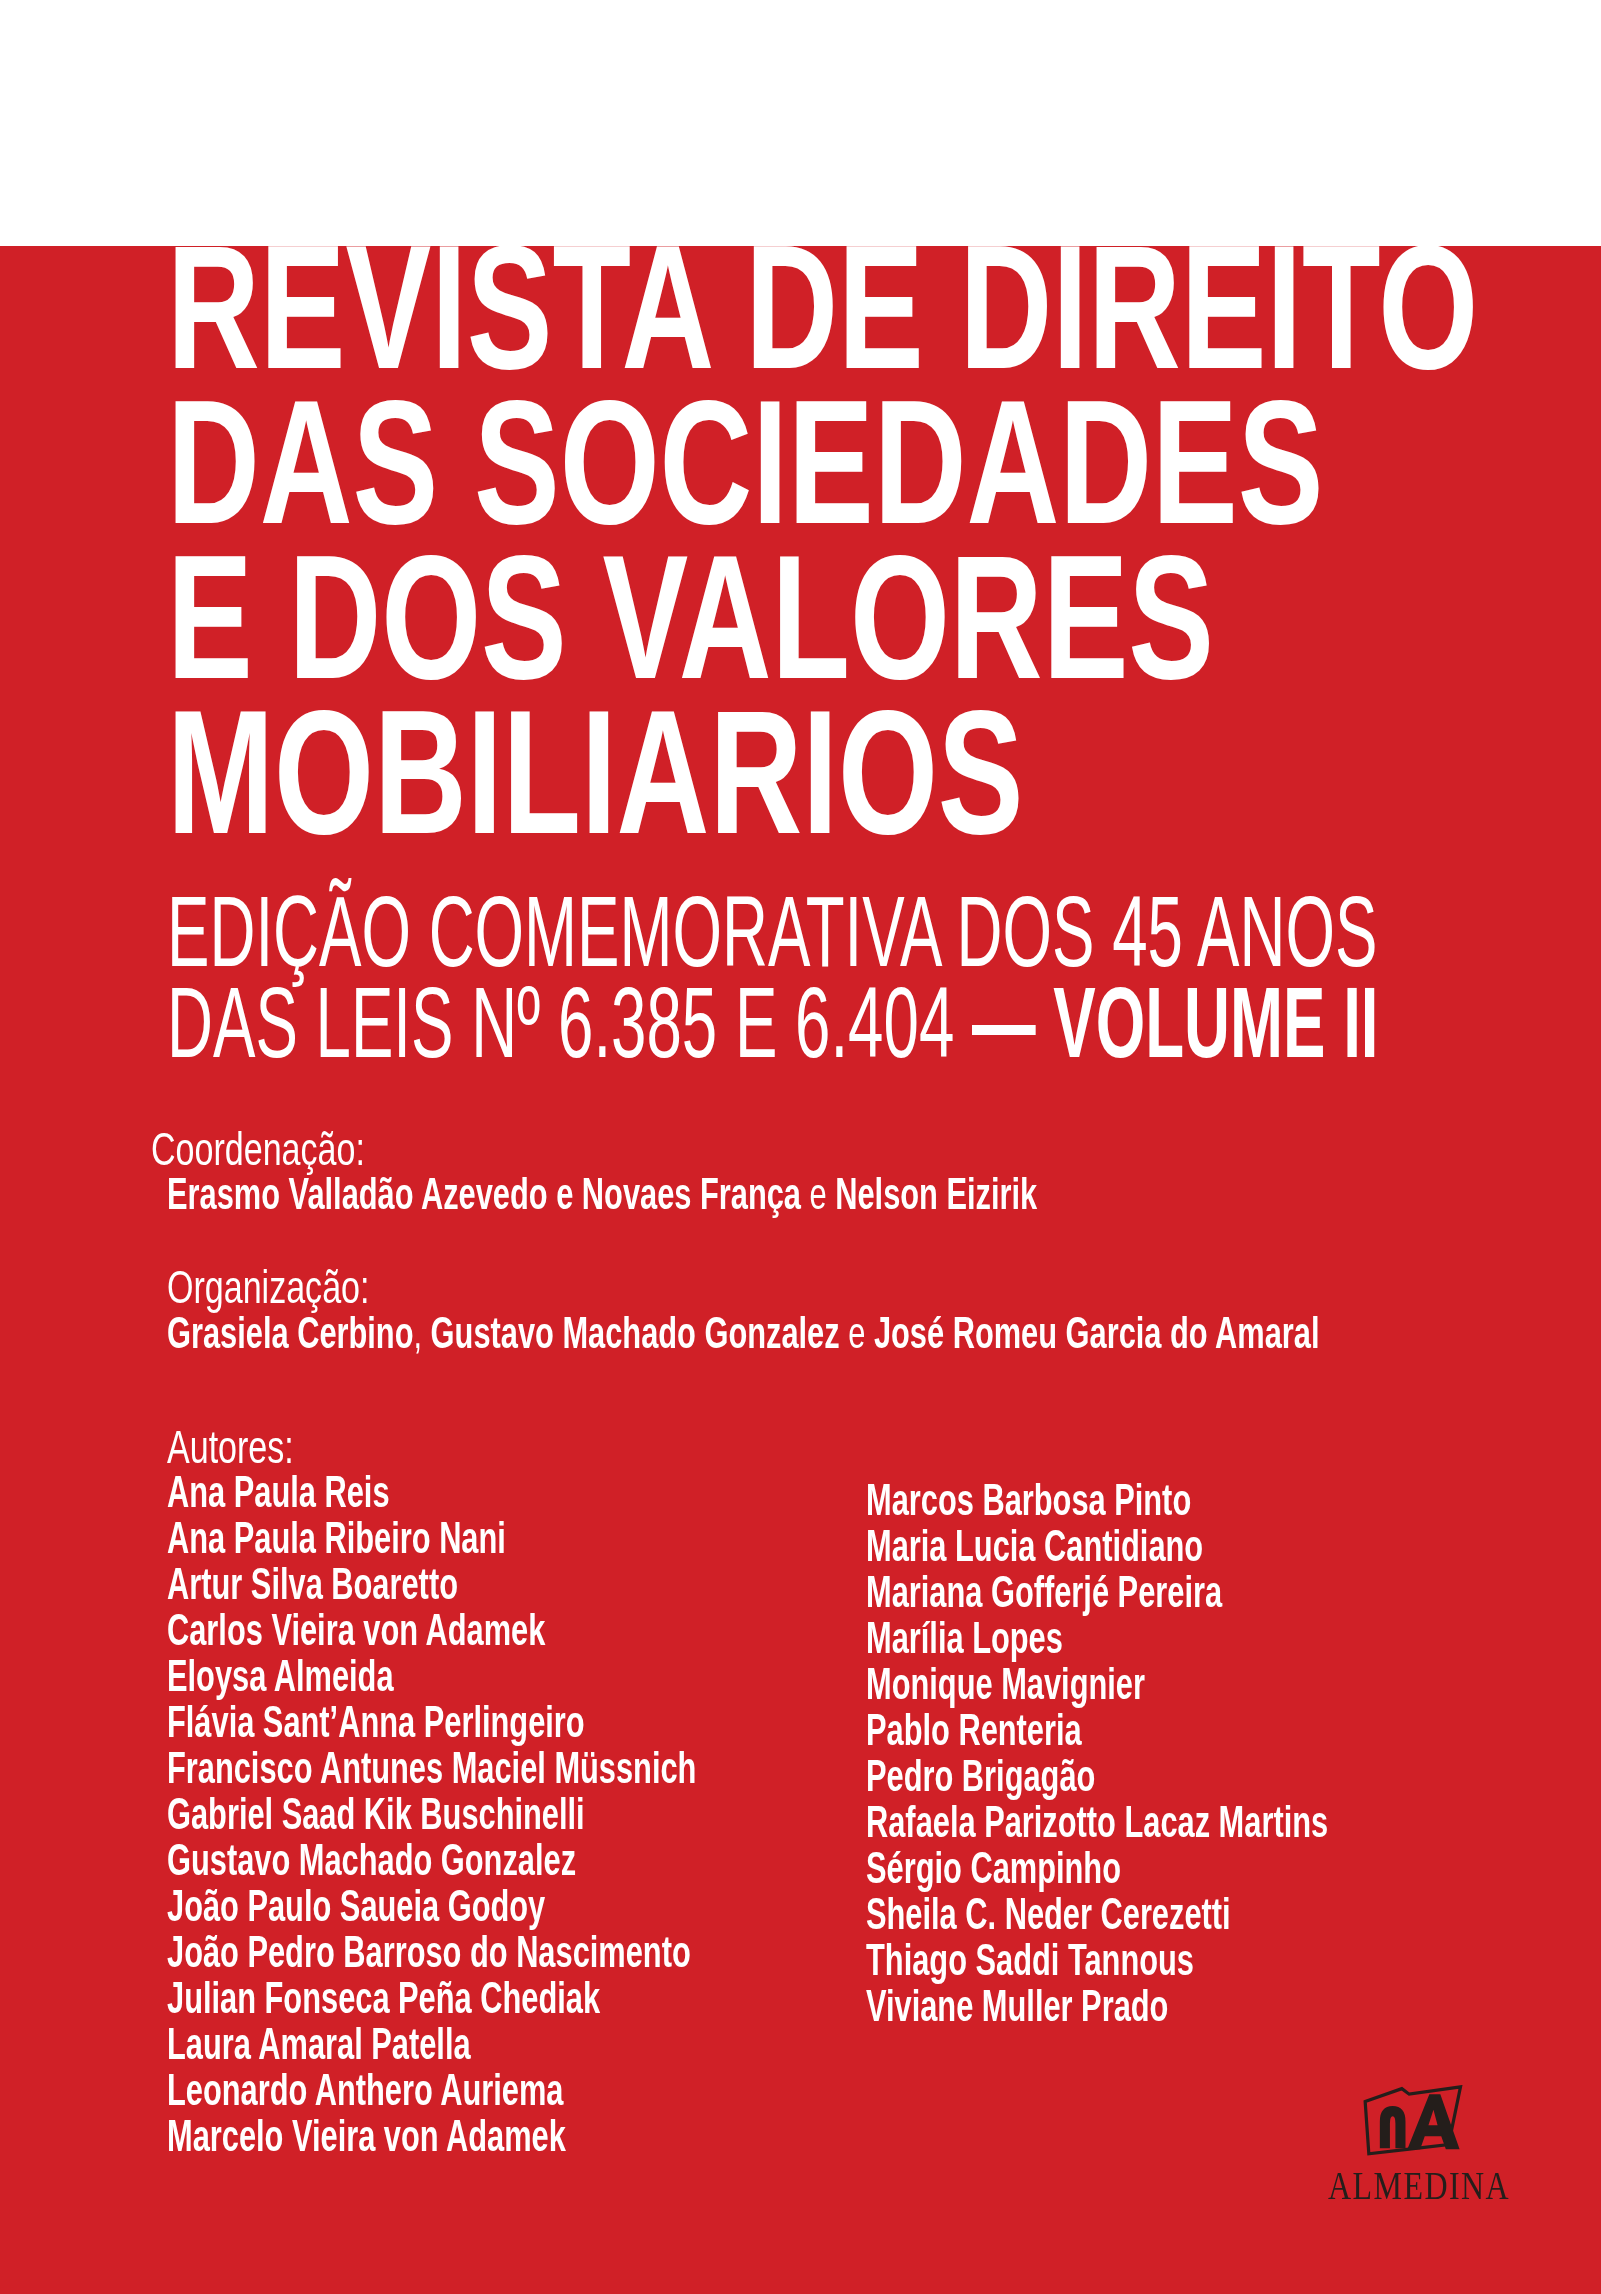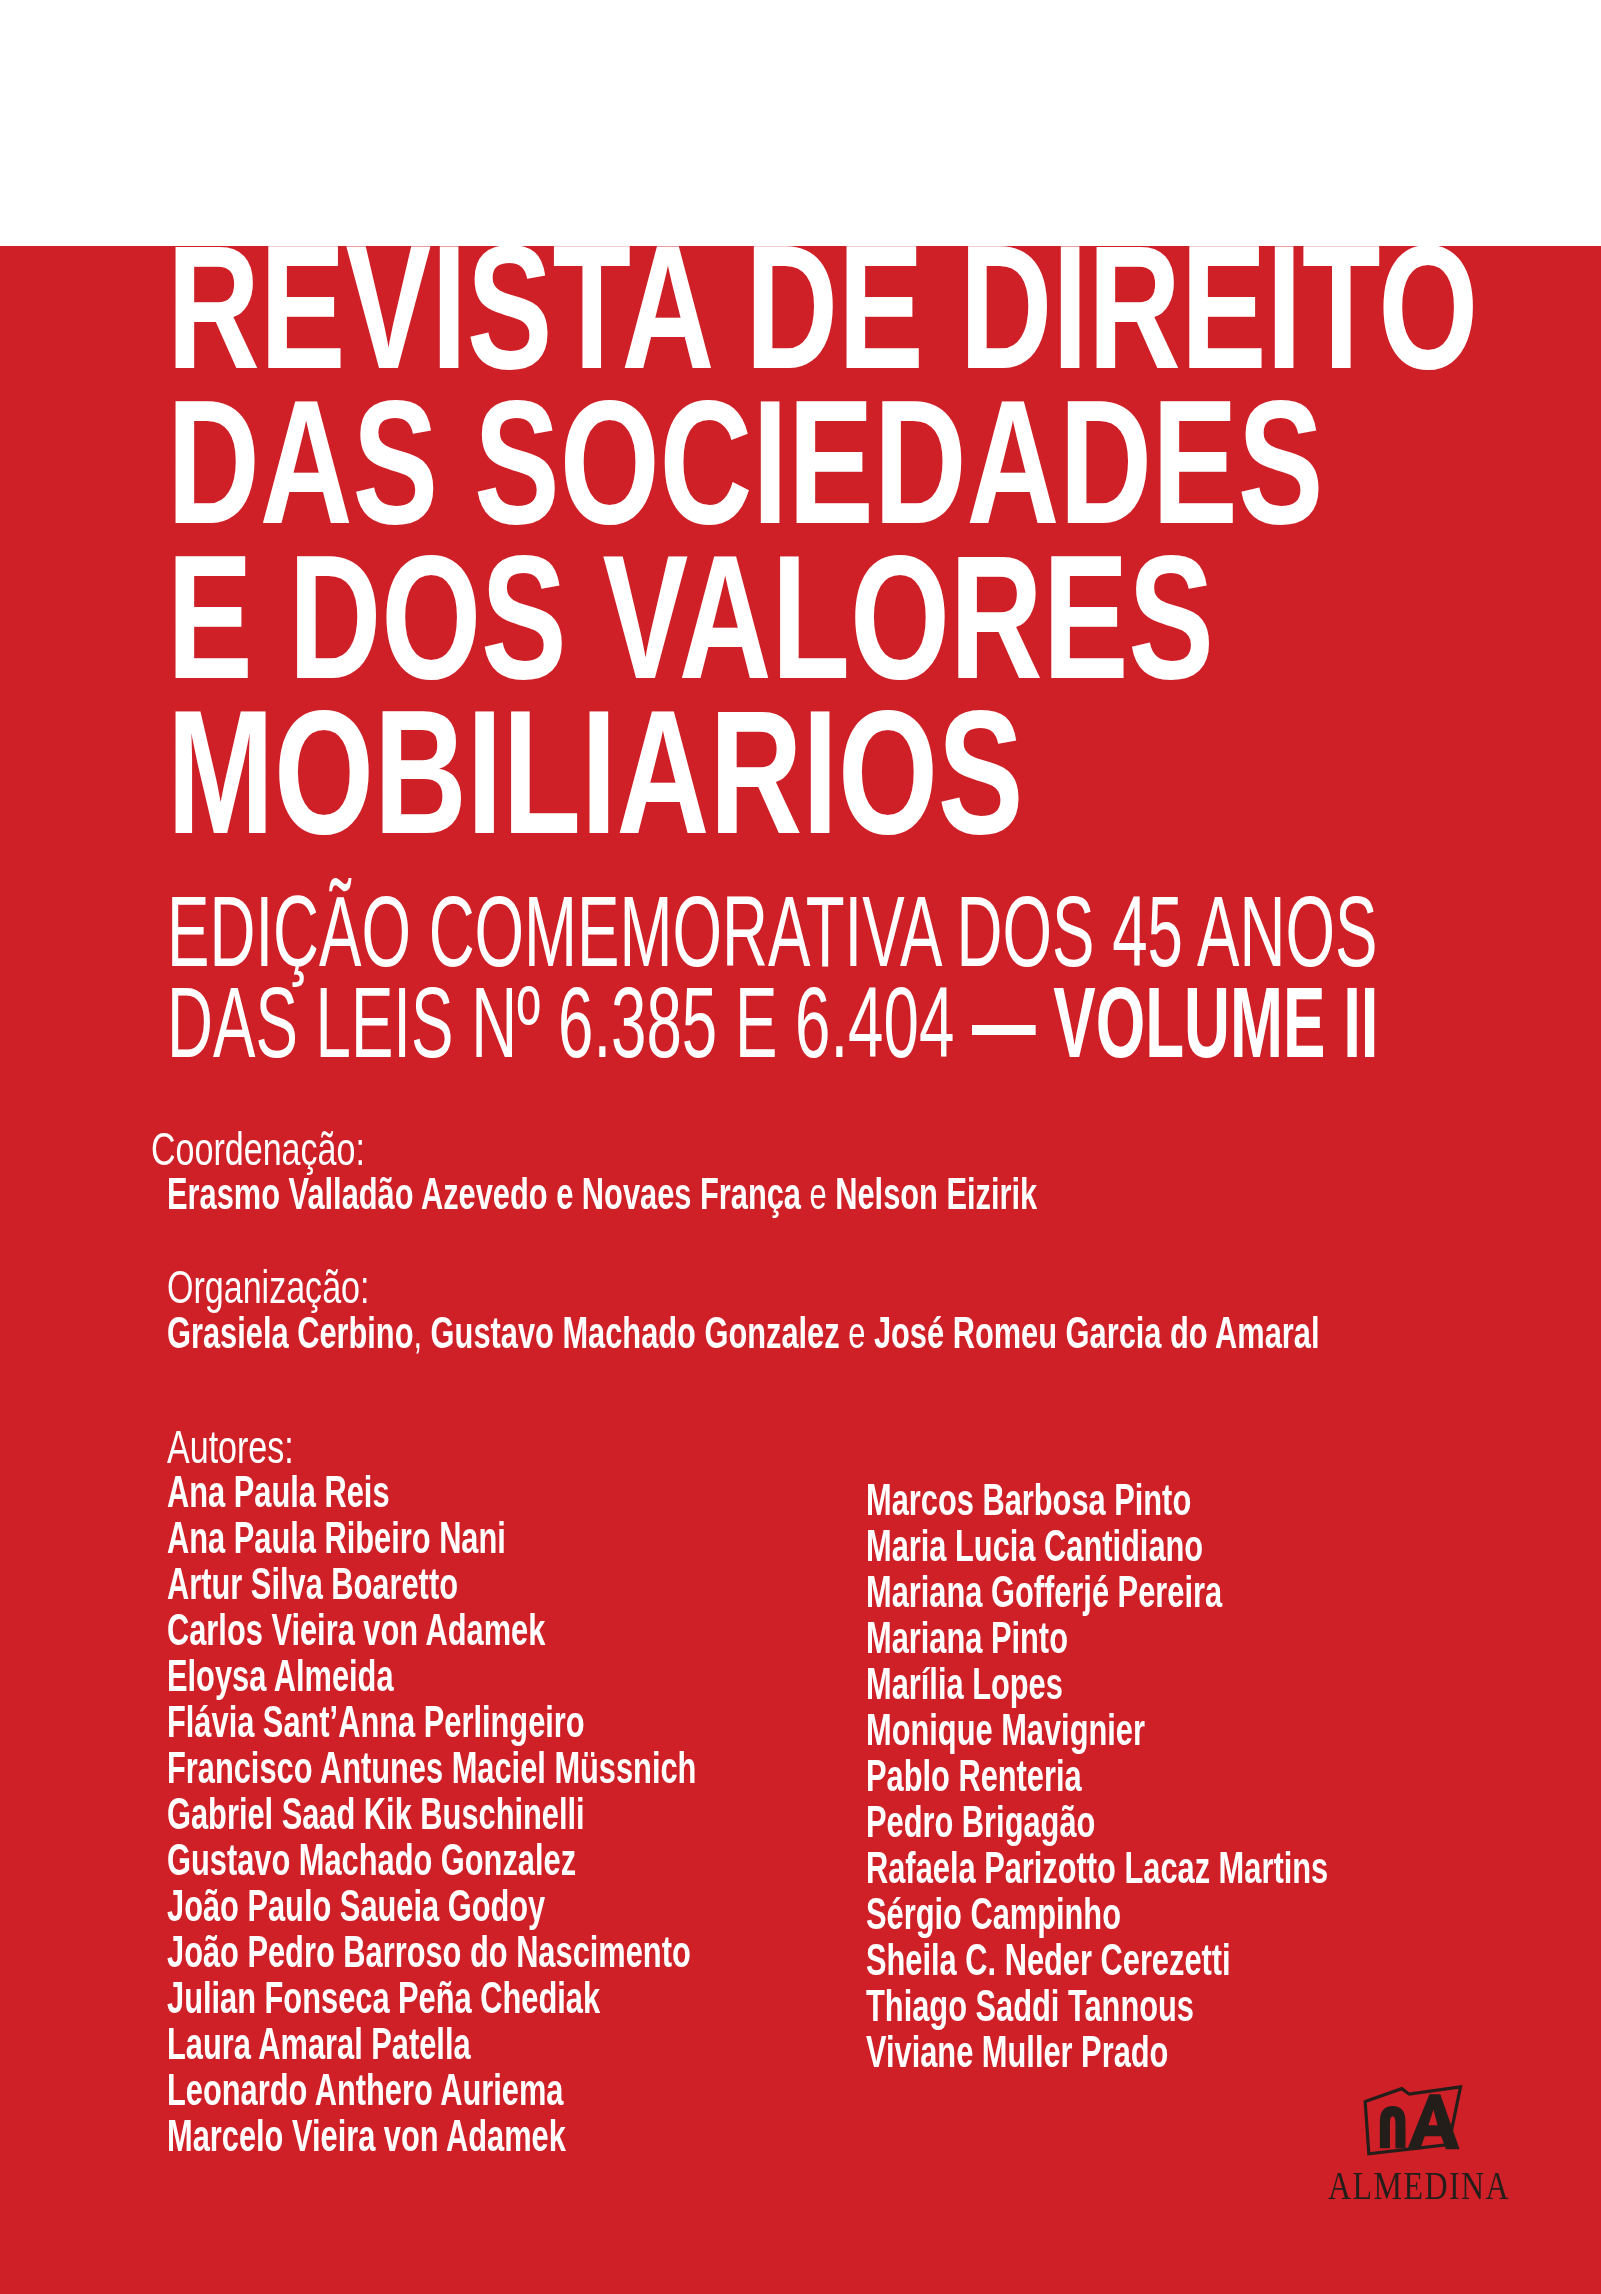--- a/index.html
+++ b/index.html
@@ -110,21 +110,20 @@
       <div class="author-row"><span class="cond sx70">Laura Amaral Patella</span></div>
       <div class="author-row"><span class="cond sx70">Leonardo Anthero Auriema</span></div>
       <div class="author-row"><span class="cond sx70">Marcelo Vieira von Adamek</span></div>
     </div>
 
   <div class="abs authors-col col-right">
 
   <div class="author-row"><span class="cond sx70">Marcos Barbosa Pinto</span></div>
       <div class="author-row"><span class="cond sx70">Maria Lucia Cantidiano</span></div>
       <div class="author-row"><span class="cond sx70">Mariana Gofferjé Pereira</span></div>
-      <div class="author-row"><span class="cond sx70">Mariana Pinto</span></div>
       <div class="author-row"><span class="cond sx70">Marília Lopes</span></div>
       <div class="author-row"><span class="cond sx70">Monique Mavignier</span></div>
       <div class="author-row"><span class="cond sx70">Pablo Renteria</span></div>
       <div class="author-row"><span class="cond sx70">Pedro Brigagão</span></div>
       <div class="author-row"><span class="cond sx70">Rafaela Parizotto Lacaz Martins</span></div>
       <div class="author-row"><span class="cond sx70">Sérgio Campinho</span></div>
       <div class="author-row"><span class="cond sx70">Sheila C. Neder Cerezetti</span></div>
       <div class="author-row"><span class="cond sx70">Thiago Saddi Tannous</span></div>
       <div class="author-row"><span class="cond sx70">Viviane Muller Prado</span></div>
     </div>

